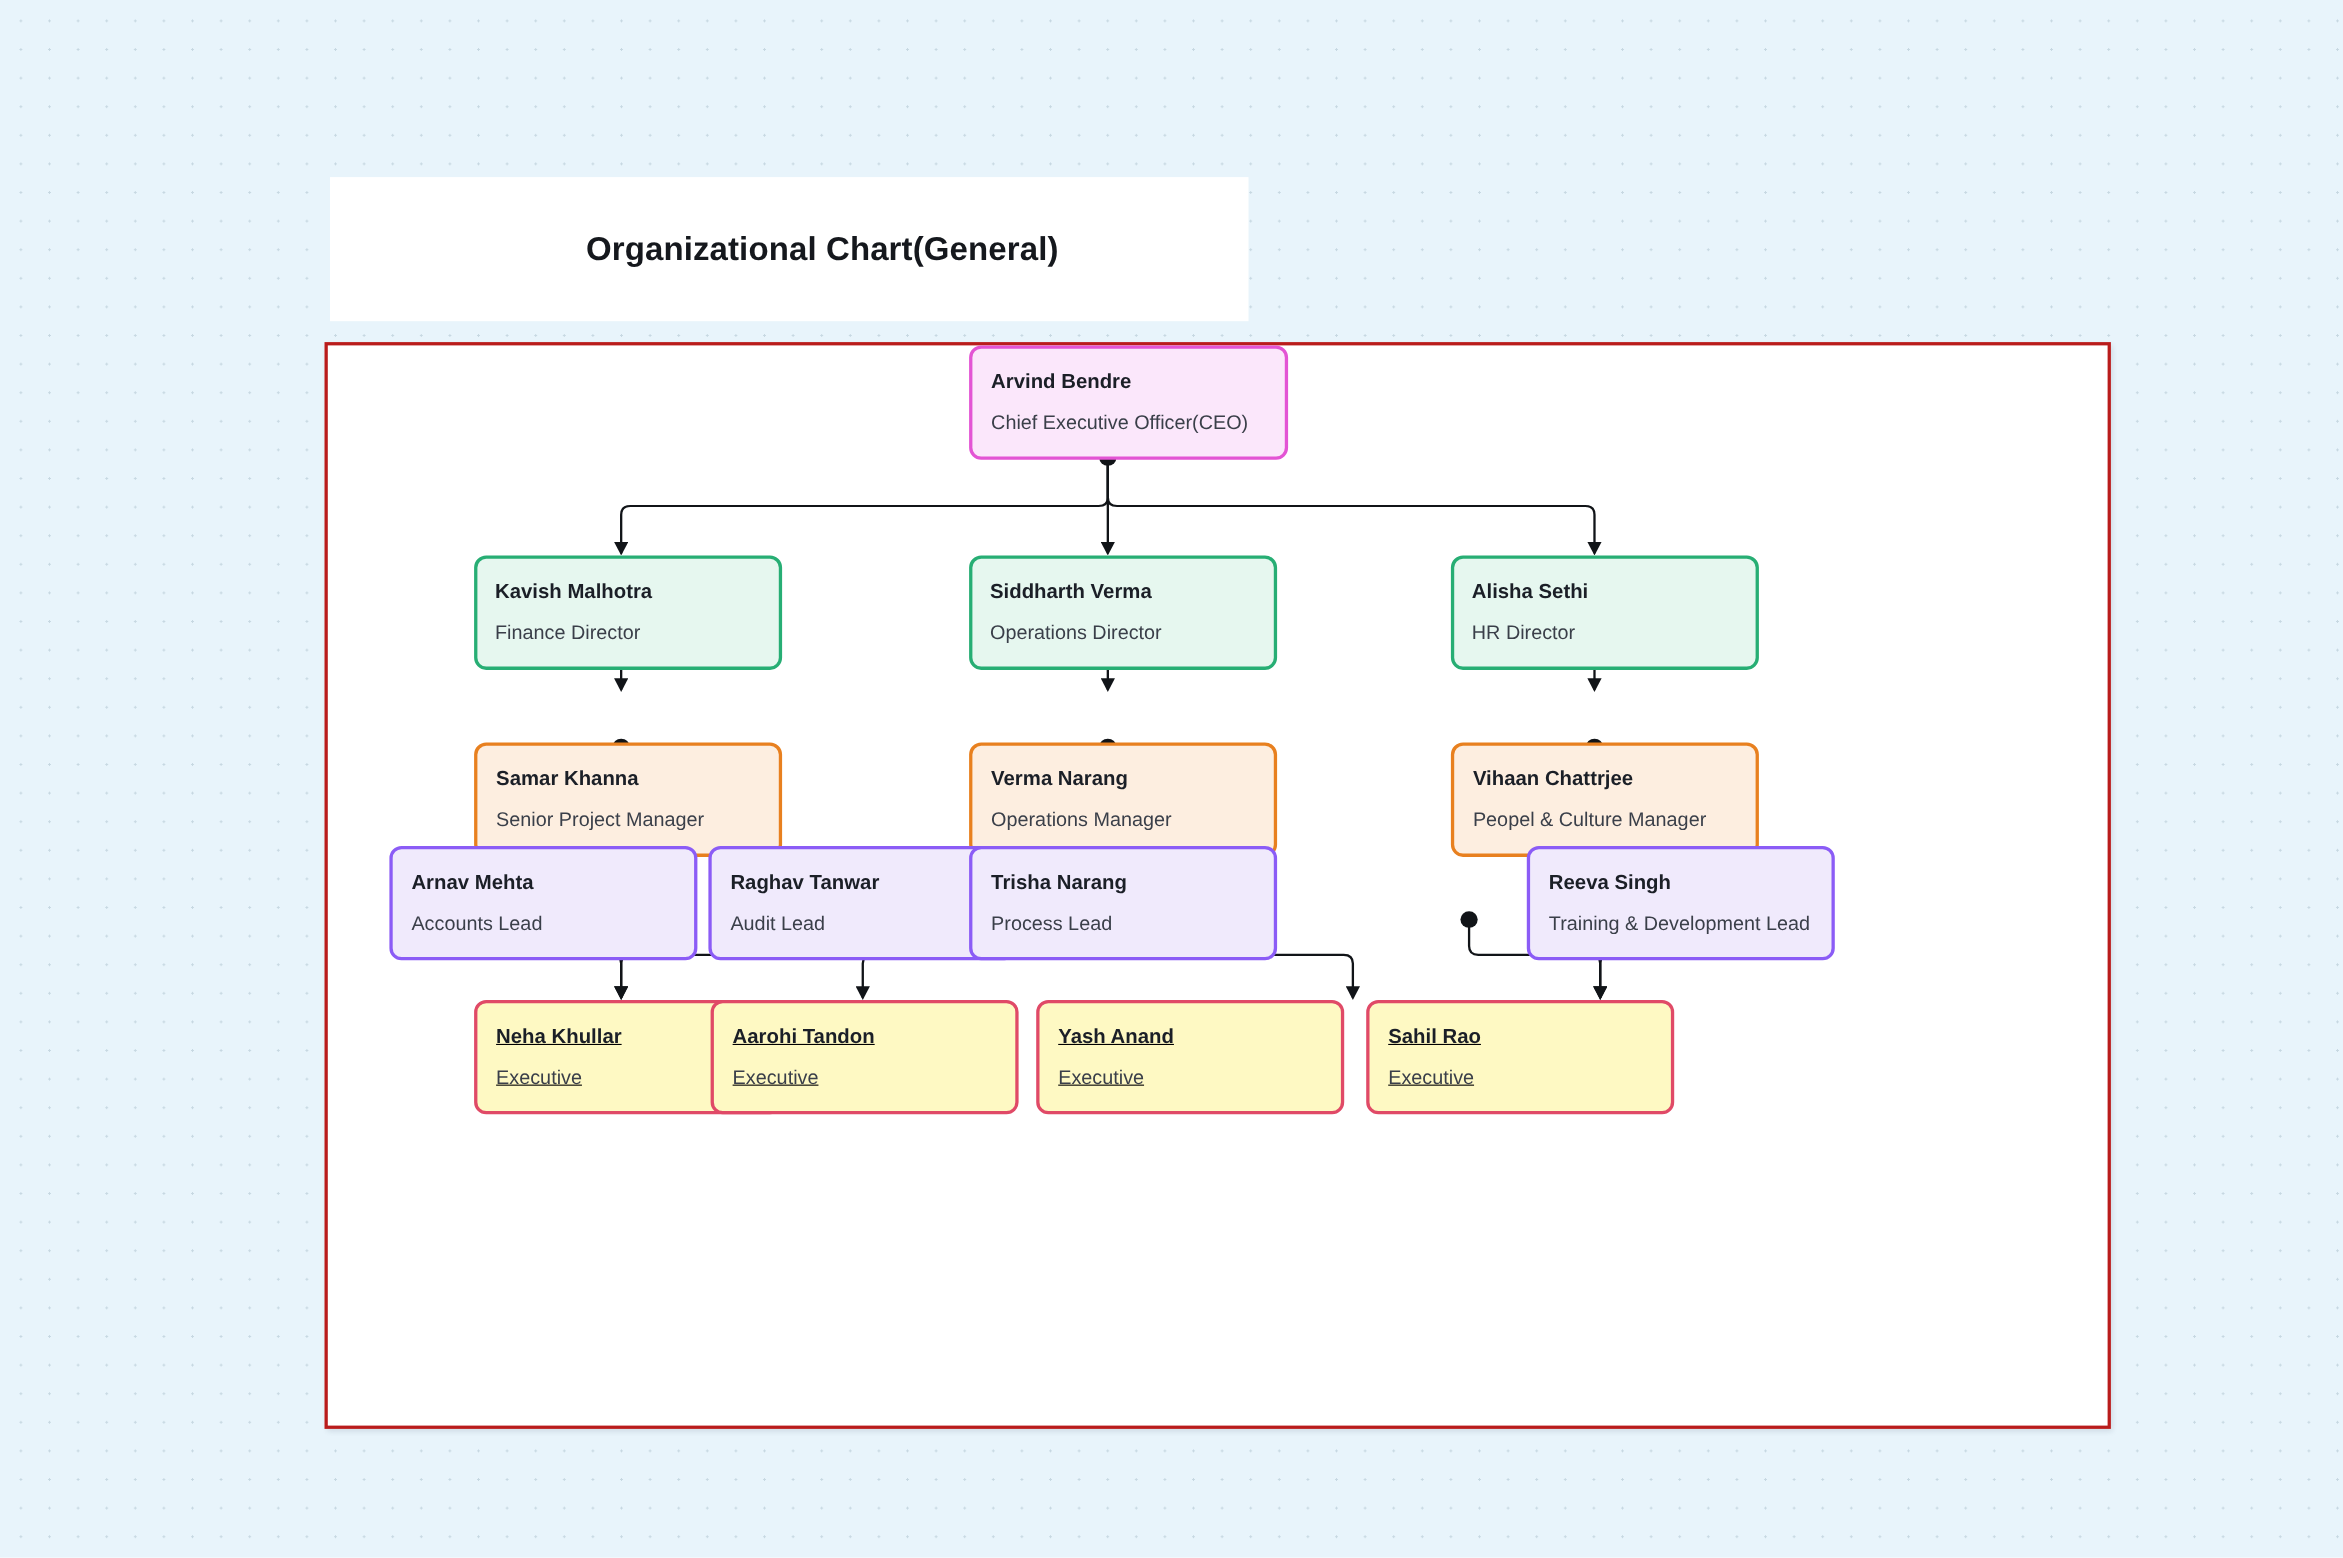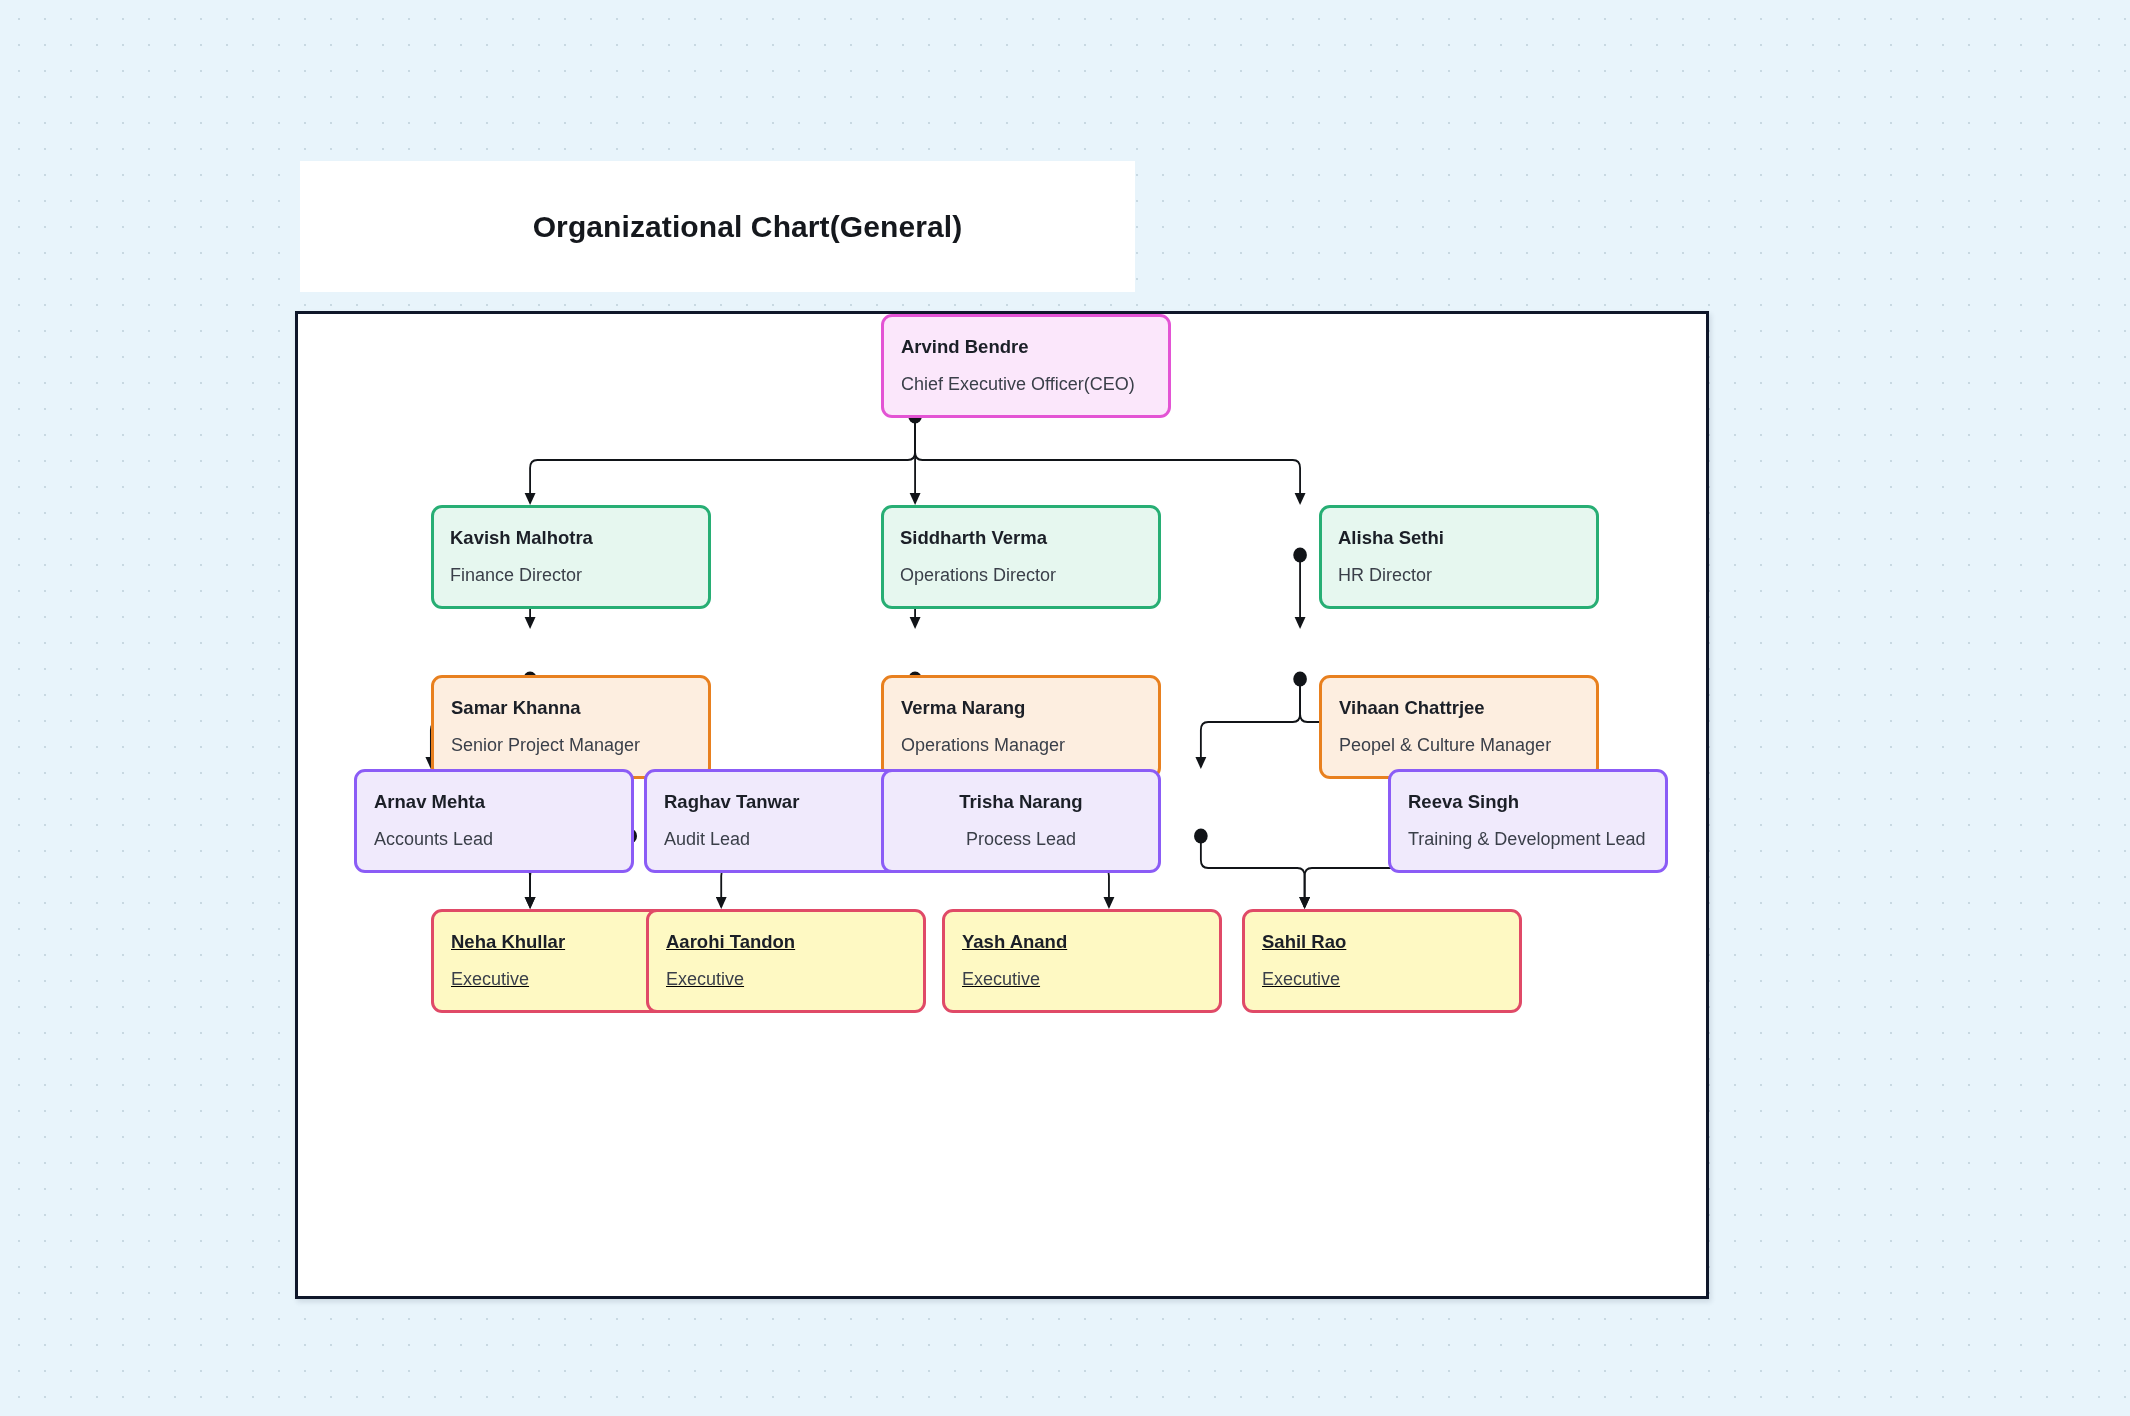--- a/index.html
+++ b/index.html
@@ -44,24 +44,24 @@
     color: #15181d;
     letter-spacing: 0.1px;
     white-space: nowrap;
   }
 
   
   .canvas-frame {
     position: absolute;
     left: 295px;
     top: 283px;
-    width: 1414px;
+    width: 1624px;
     height: 988px;
     background: #ffffff;
-    border: 3px solid #0f172a;
+    border: 3px solid #b91c1c;
     box-sizing: border-box;
     box-shadow: 2px 3px 5px rgba(30,50,70,0.13);
   }
 
   
   .edges {
     position: absolute;
     left: 0;
     top: 0;
     width: 100%;
@@ -200,21 +200,21 @@
     <div class="node lvl-lead" style="left:56px; top:455px; width:280px; height:104px;">
       <div class="nm">Arnav Mehta</div>
       <div class="rl">Accounts Lead</div>
     </div>
 
     <div class="node lvl-lead" style="left:346px; top:455px; width:280px; height:104px;">
       <div class="nm">Raghav Tanwar</div>
       <div class="rl">Audit Lead</div>
     </div>
 
-    <div class="node lvl-lead" style="left:583px; top:455px; width:280px; height:104px;text-align:center;">
+    <div class="node lvl-lead" style="left:583px; top:455px; width:280px; height:104px;">
       <div class="nm">Trisha Narang</div>
       <div class="rl">Process Lead</div>
     </div>
 
 
     <div class="node lvl-lead" style="left:1090px; top:455px; width:280px; height:104px;">
       <div class="nm">Reeva Singh</div>
       <div class="rl">Training &amp; Development Lead</div>
     </div>
 

